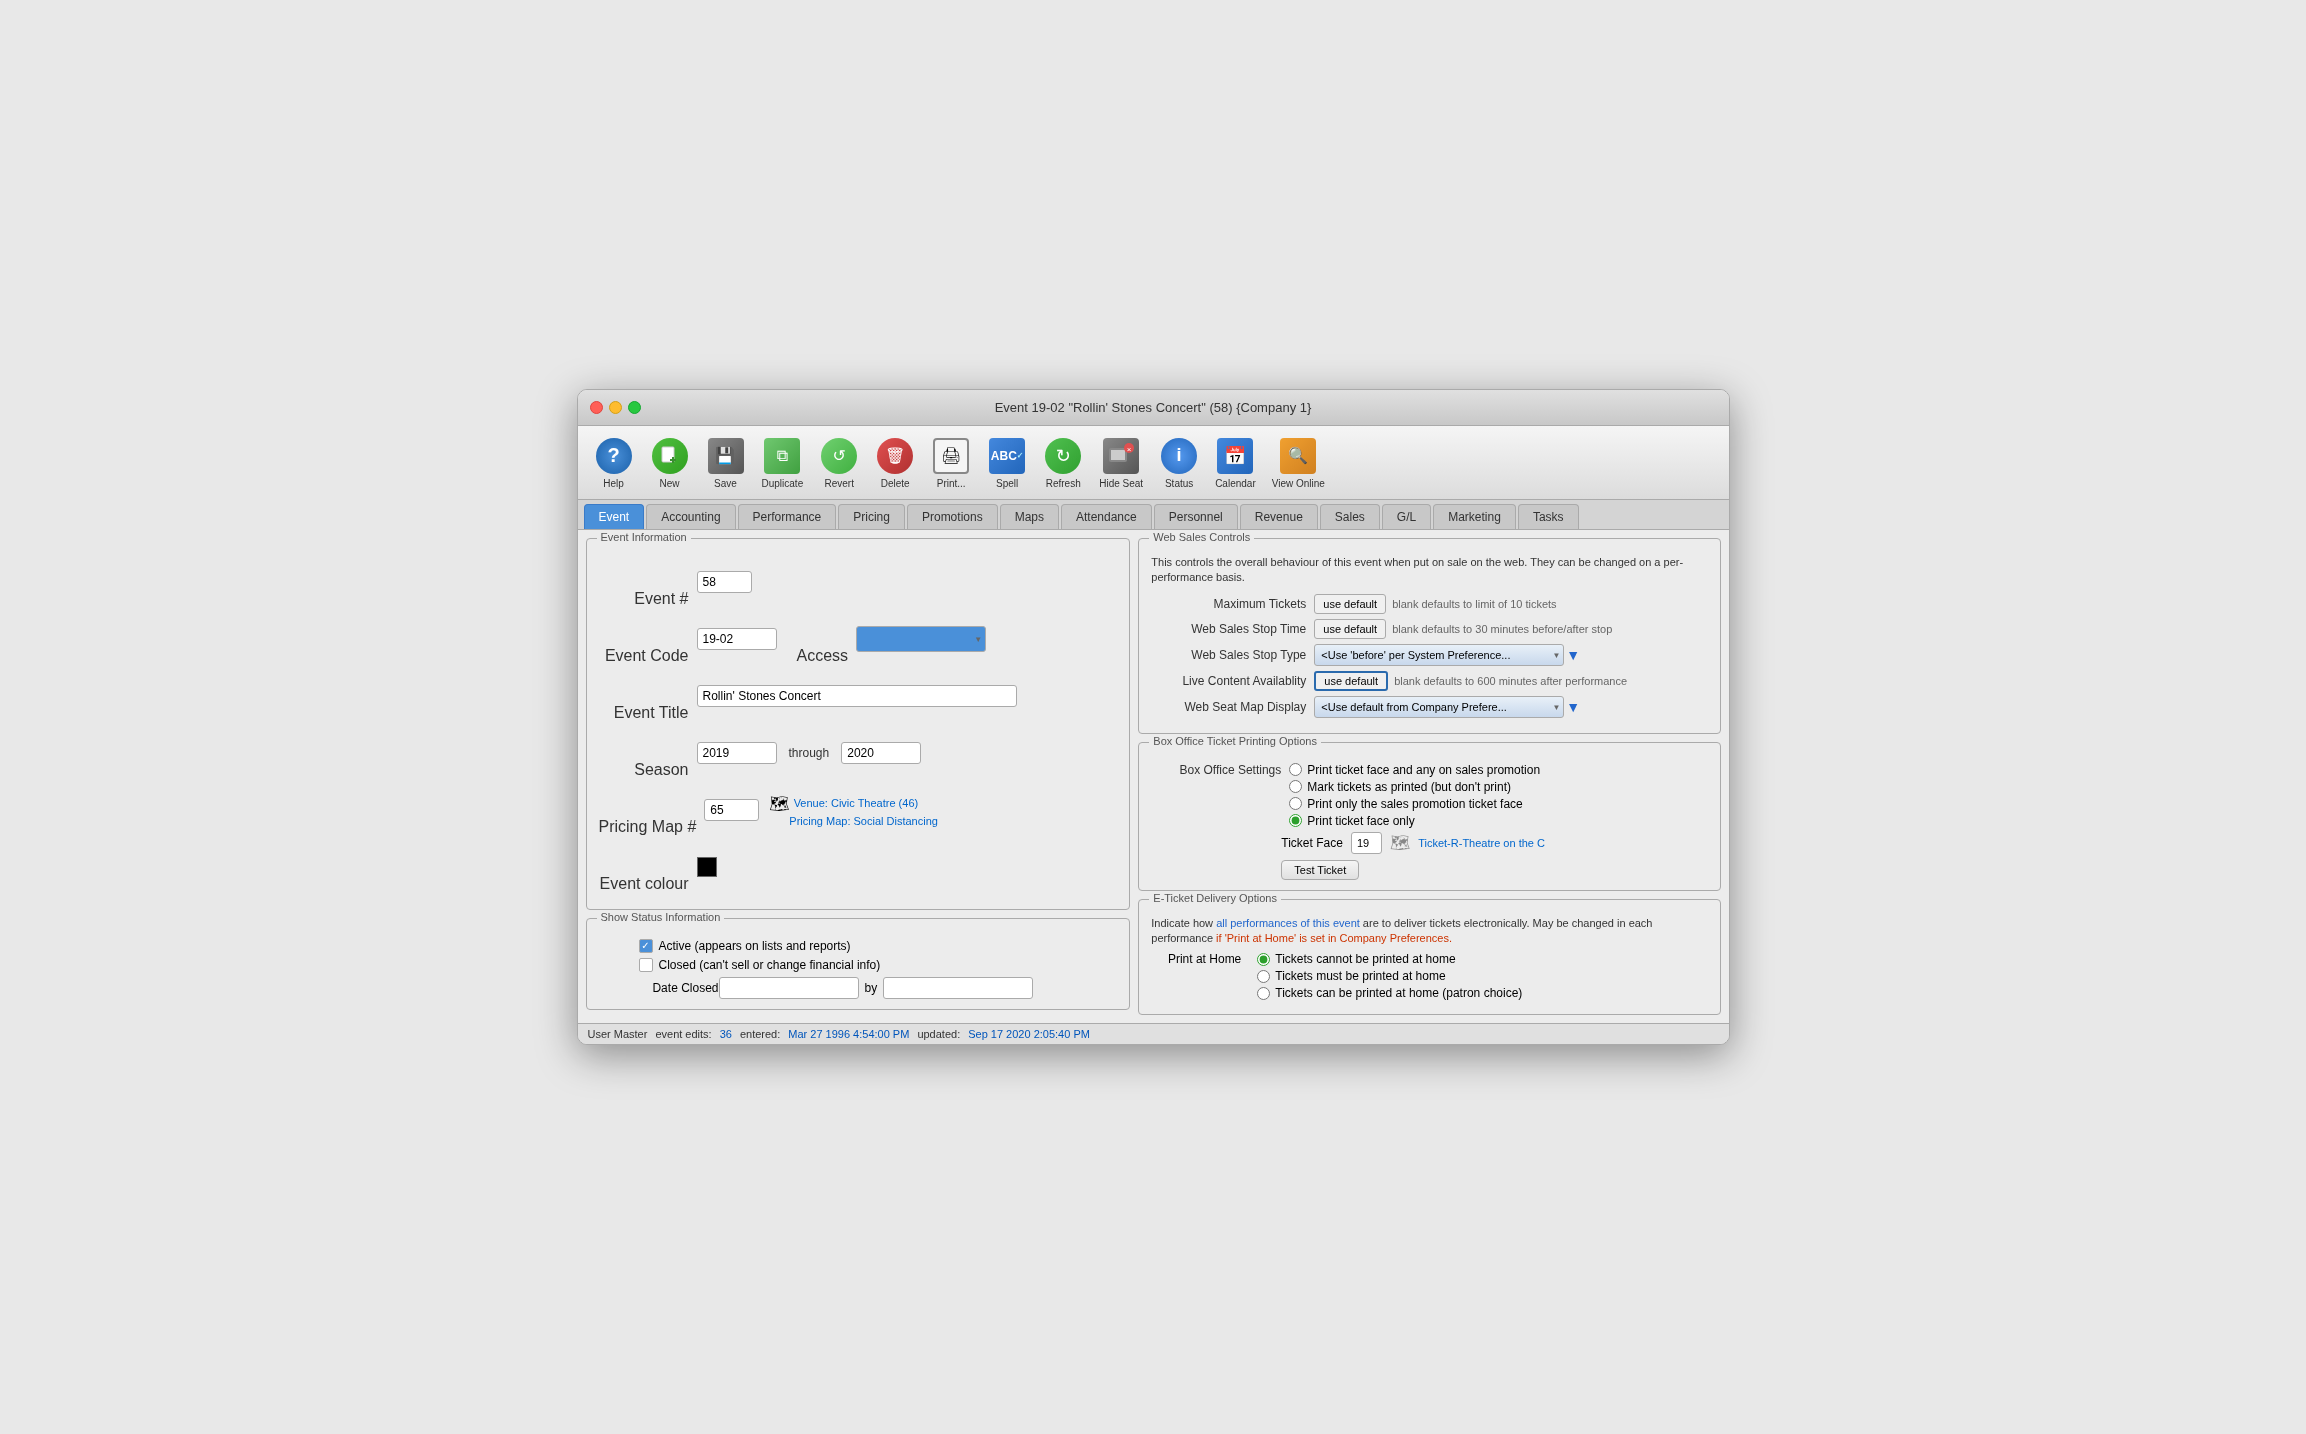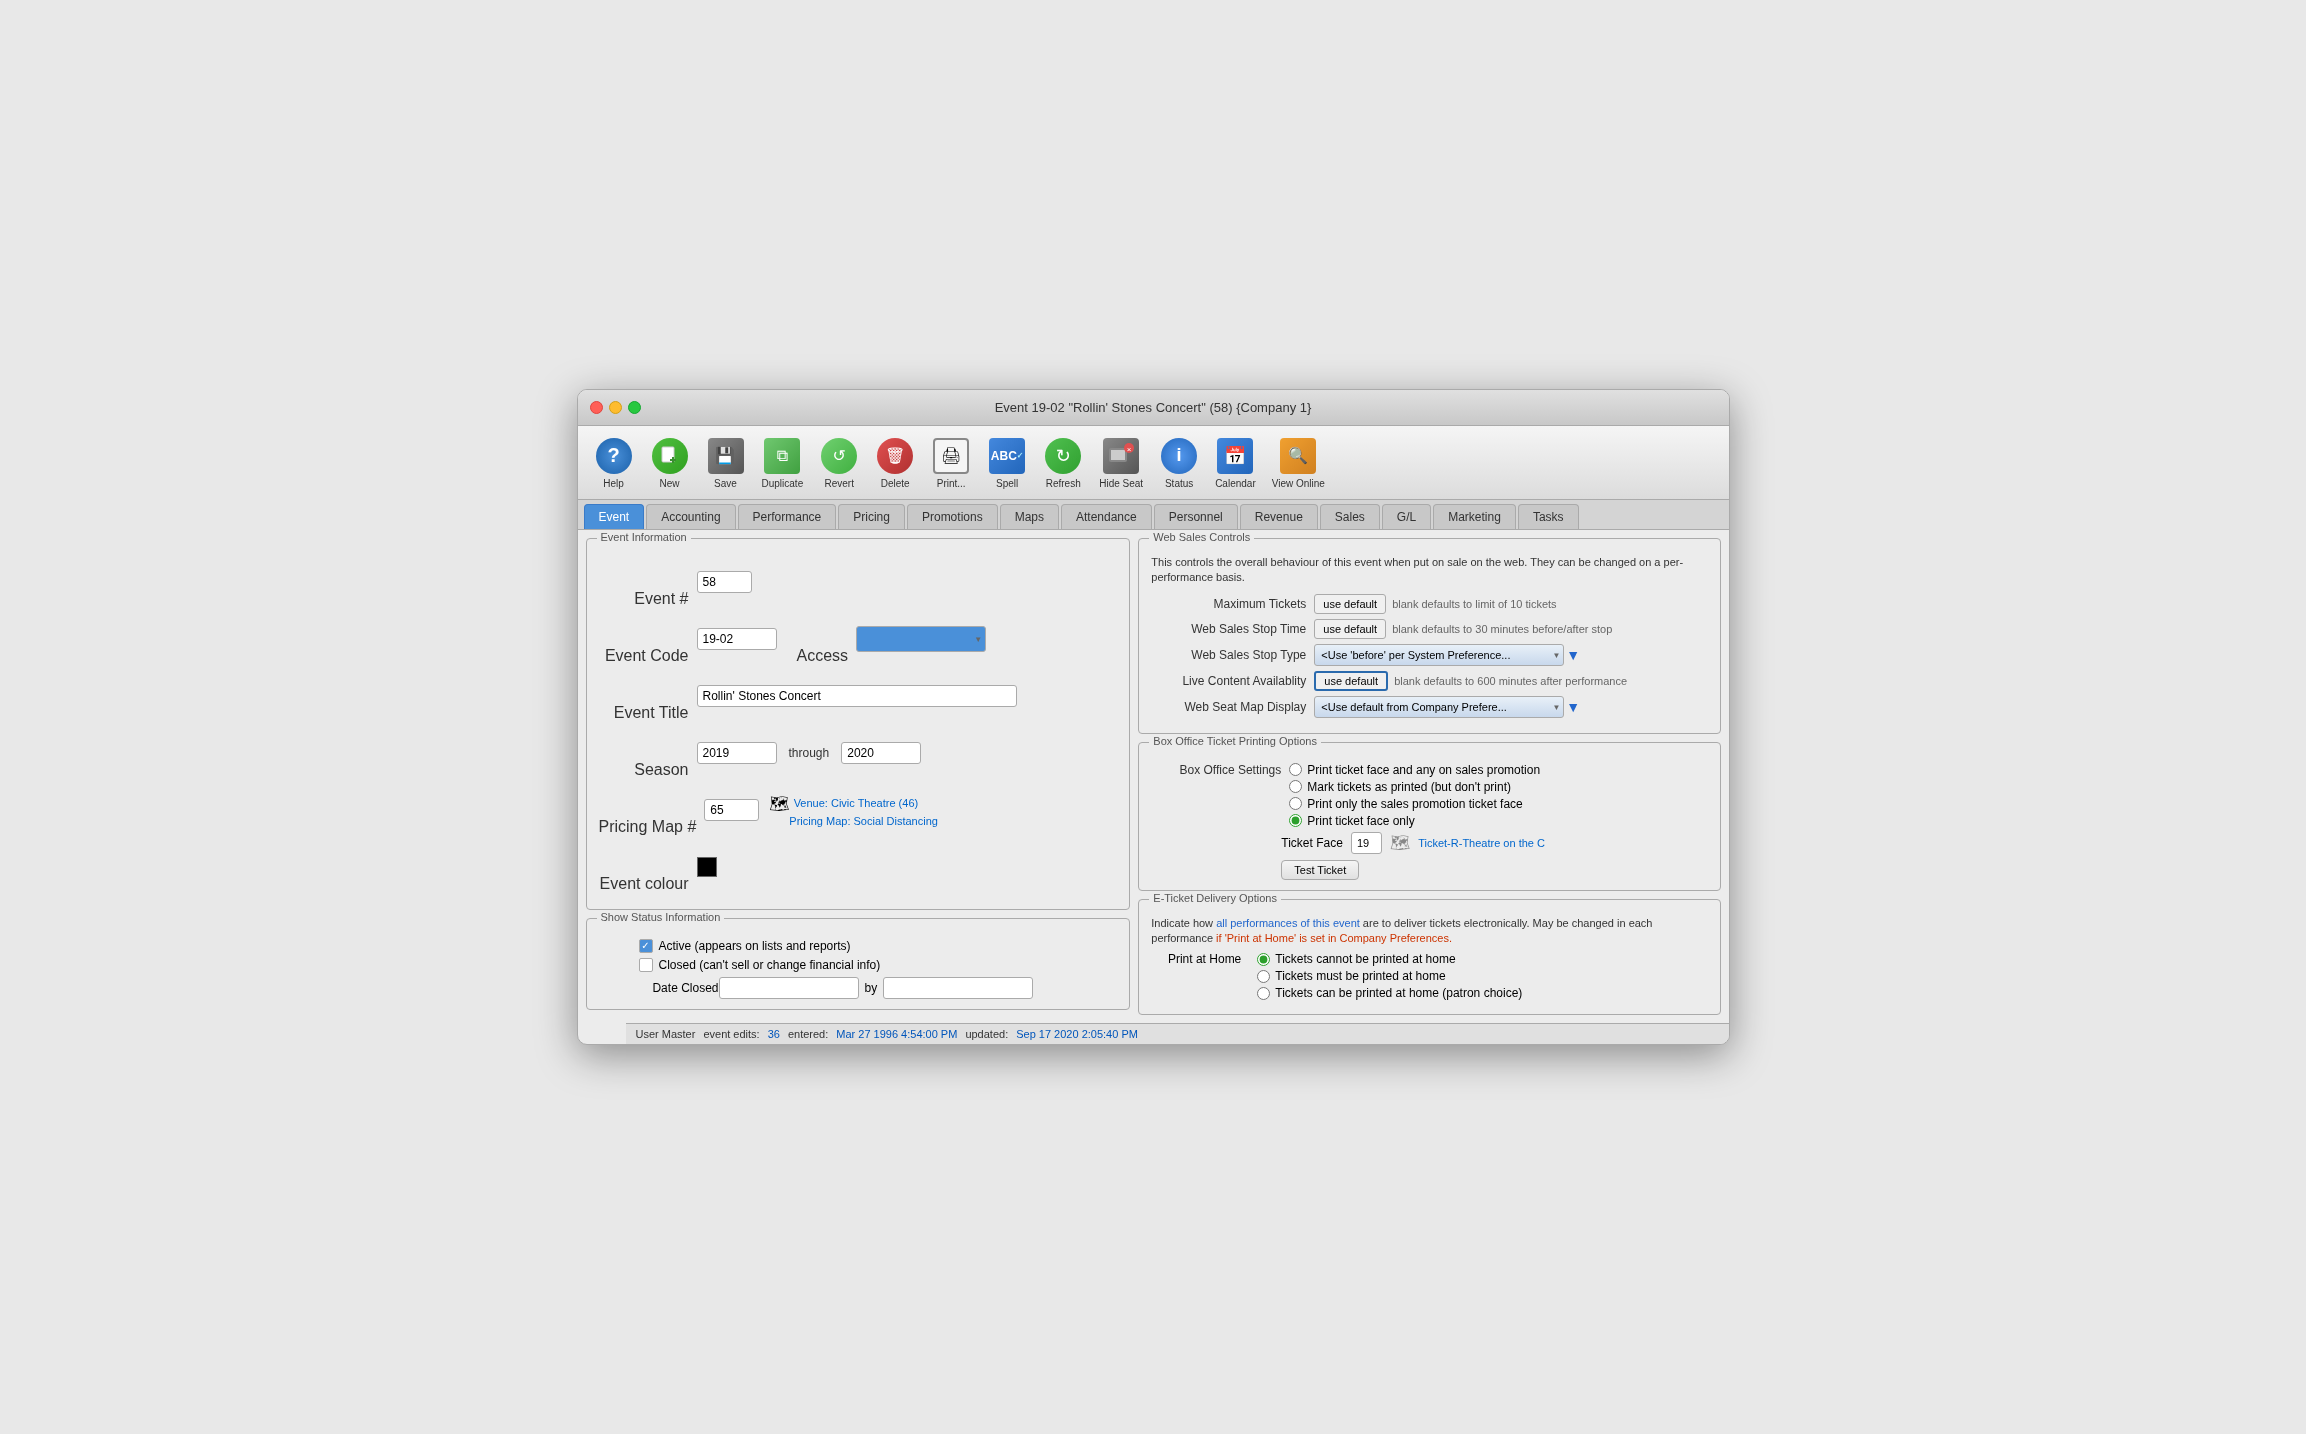--- a/index.html
+++ b/index.html
@@ -296,21 +296,20 @@
     }
     
     .status-bar {
       background: #e0e0e0;
       border-top: 1px solid #aaa;
       padding: 4px 10px;
       font-size: 11px;
       color: #333;
       display: flex;
       gap: 8px;
-      margin-left: 48px;
     }
     .status-blue { color: #0055bb; }
     
     .checkbox-row {
       display: flex;
       align-items: center;
       gap: 6px;
       margin-bottom: 5px;
       font-size: 12px;
     }

